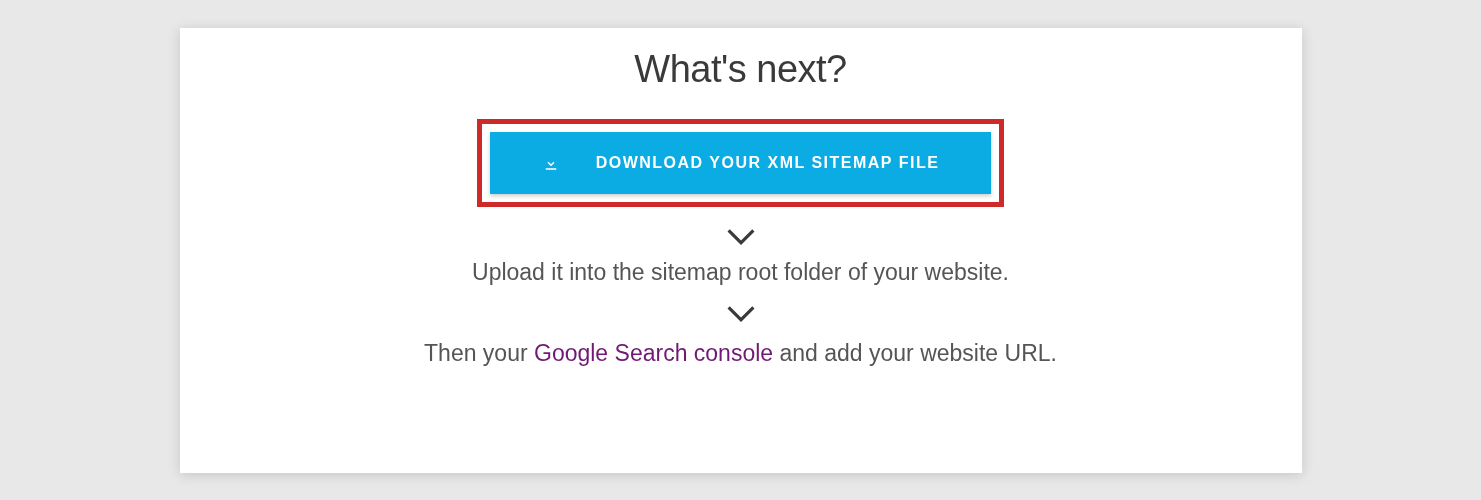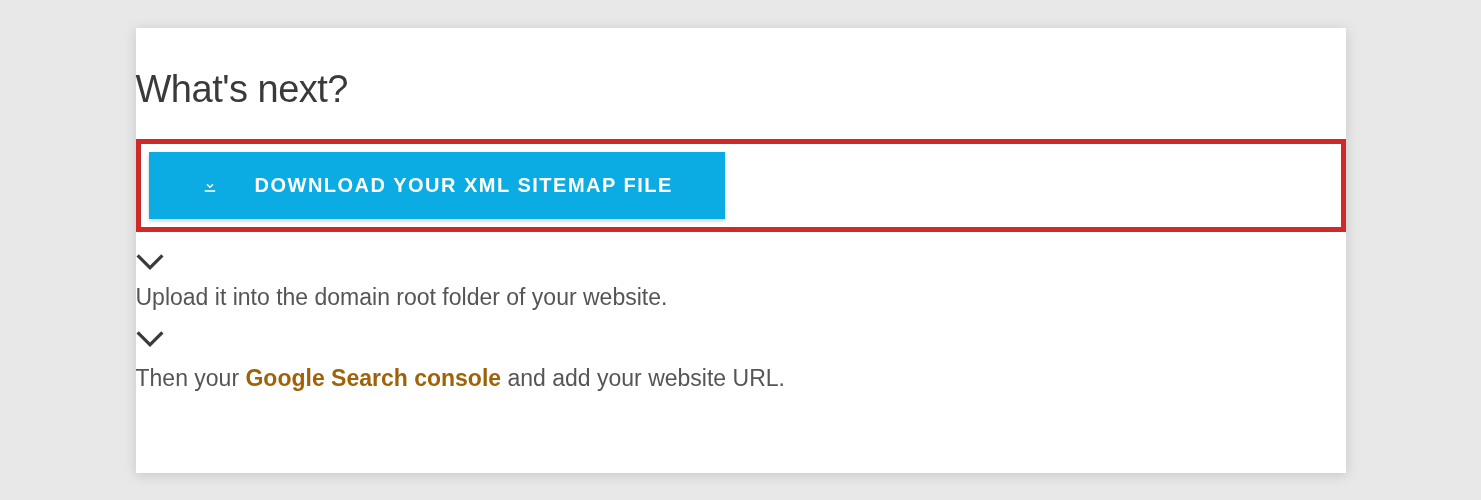--- a/index.html
+++ b/index.html
@@ -12,45 +12,46 @@
       font-family: -apple-system, BlinkMacSystemFont, 'Segoe UI', 'Helvetica Neue', Arial, sans-serif;
       width: 1481px;
       height: 500px;
       display: flex;
       align-items: center;
       justify-content: center;
       padding: 20px;
     }
     .card {
       background: #ffffff;
-      width: 1210px;
+      width: 1122px;
       height: 445px;
       box-shadow: 0 2px 12px rgba(0,0,0,0.15);
       display: flex;
       flex-direction: column;
-      padding-top: 40px;
+      align-items: center;
+      padding-top: 20px;
     }
     .heading {
       font-size: 38px;
       font-weight: 300;
       color: #3a3a3a;
       margin-bottom: 28px;
       letter-spacing: -0.5px;
     }
     .highlight-box {
       border: 5px solid #cf2a2a;
       padding: 8px;
       margin-bottom: 12px;
     }
     .download-btn {
       background: #0babe3;
       color: #ffffff;
       border: none;
       padding: 22px 52px;
-      font-size: 20px;
+      font-size: 16px;
       font-weight: 600;
       letter-spacing: 1.5px;
       cursor: pointer;
       display: flex;
       align-items: center;
       gap: 36px;
       box-shadow: 0 2px 4px rgba(0,0,0,0.2);
     }
     .download-btn .icon {
       display: inline-flex;
@@ -70,22 +71,22 @@
       height: 18px;
       fill: #3a3a3a;
     }
     .step-text {
       font-size: 23px;
       color: #555555;
       margin-bottom: 10px;
       font-weight: 400;
     }
     .step-text .link {
-      color: #a16207;
-      font-weight: 700;
+      color: #701a75;
+      font-weight: 400;
       cursor: pointer;
     }
     .step-final {
       margin-top: 4px;
     }
   </style>
 </head>
 <body>
 
 <div class="card">
@@ -101,21 +102,21 @@
       <span>DOWNLOAD YOUR XML SITEMAP FILE</span>
     </button>
   </div>
 
   <span class="chevron">
     <svg viewBox="0 0 24 16">
         <path d="M2 2l10 10L22 2l2 2-12 12L0 4l2-2z"></path>
       </svg>
   </span>
 
-  <p class="step-text">Upload it into the domain root folder of your website.</p>
+  <p class="step-text">Upload it into the sitemap root folder of your website.</p>
 
   <span class="chevron">
     <svg viewBox="0 0 24 16">
         <path d="M2 2l10 10L22 2l2 2-12 12L0 4l2-2z"></path>
       </svg>
   </span>
 
   <p class="step-text step-final">
     <span>Then your </span><span class="link">Google Search console</span><span> and add your website URL.</span>
   </p>

